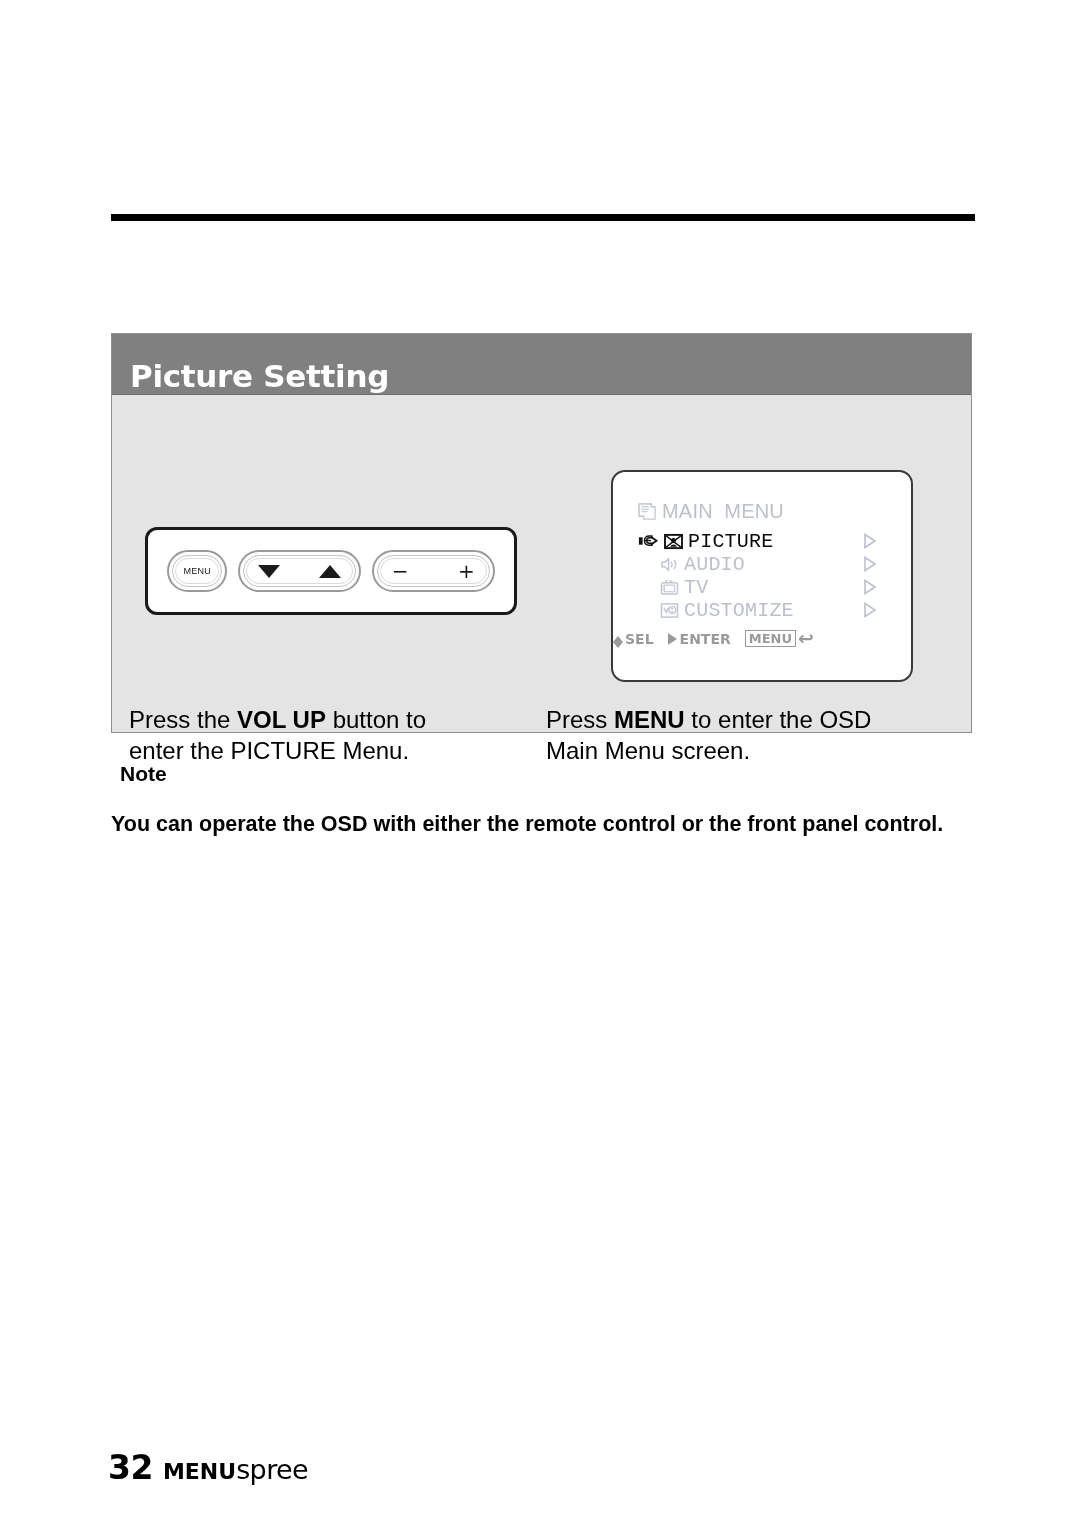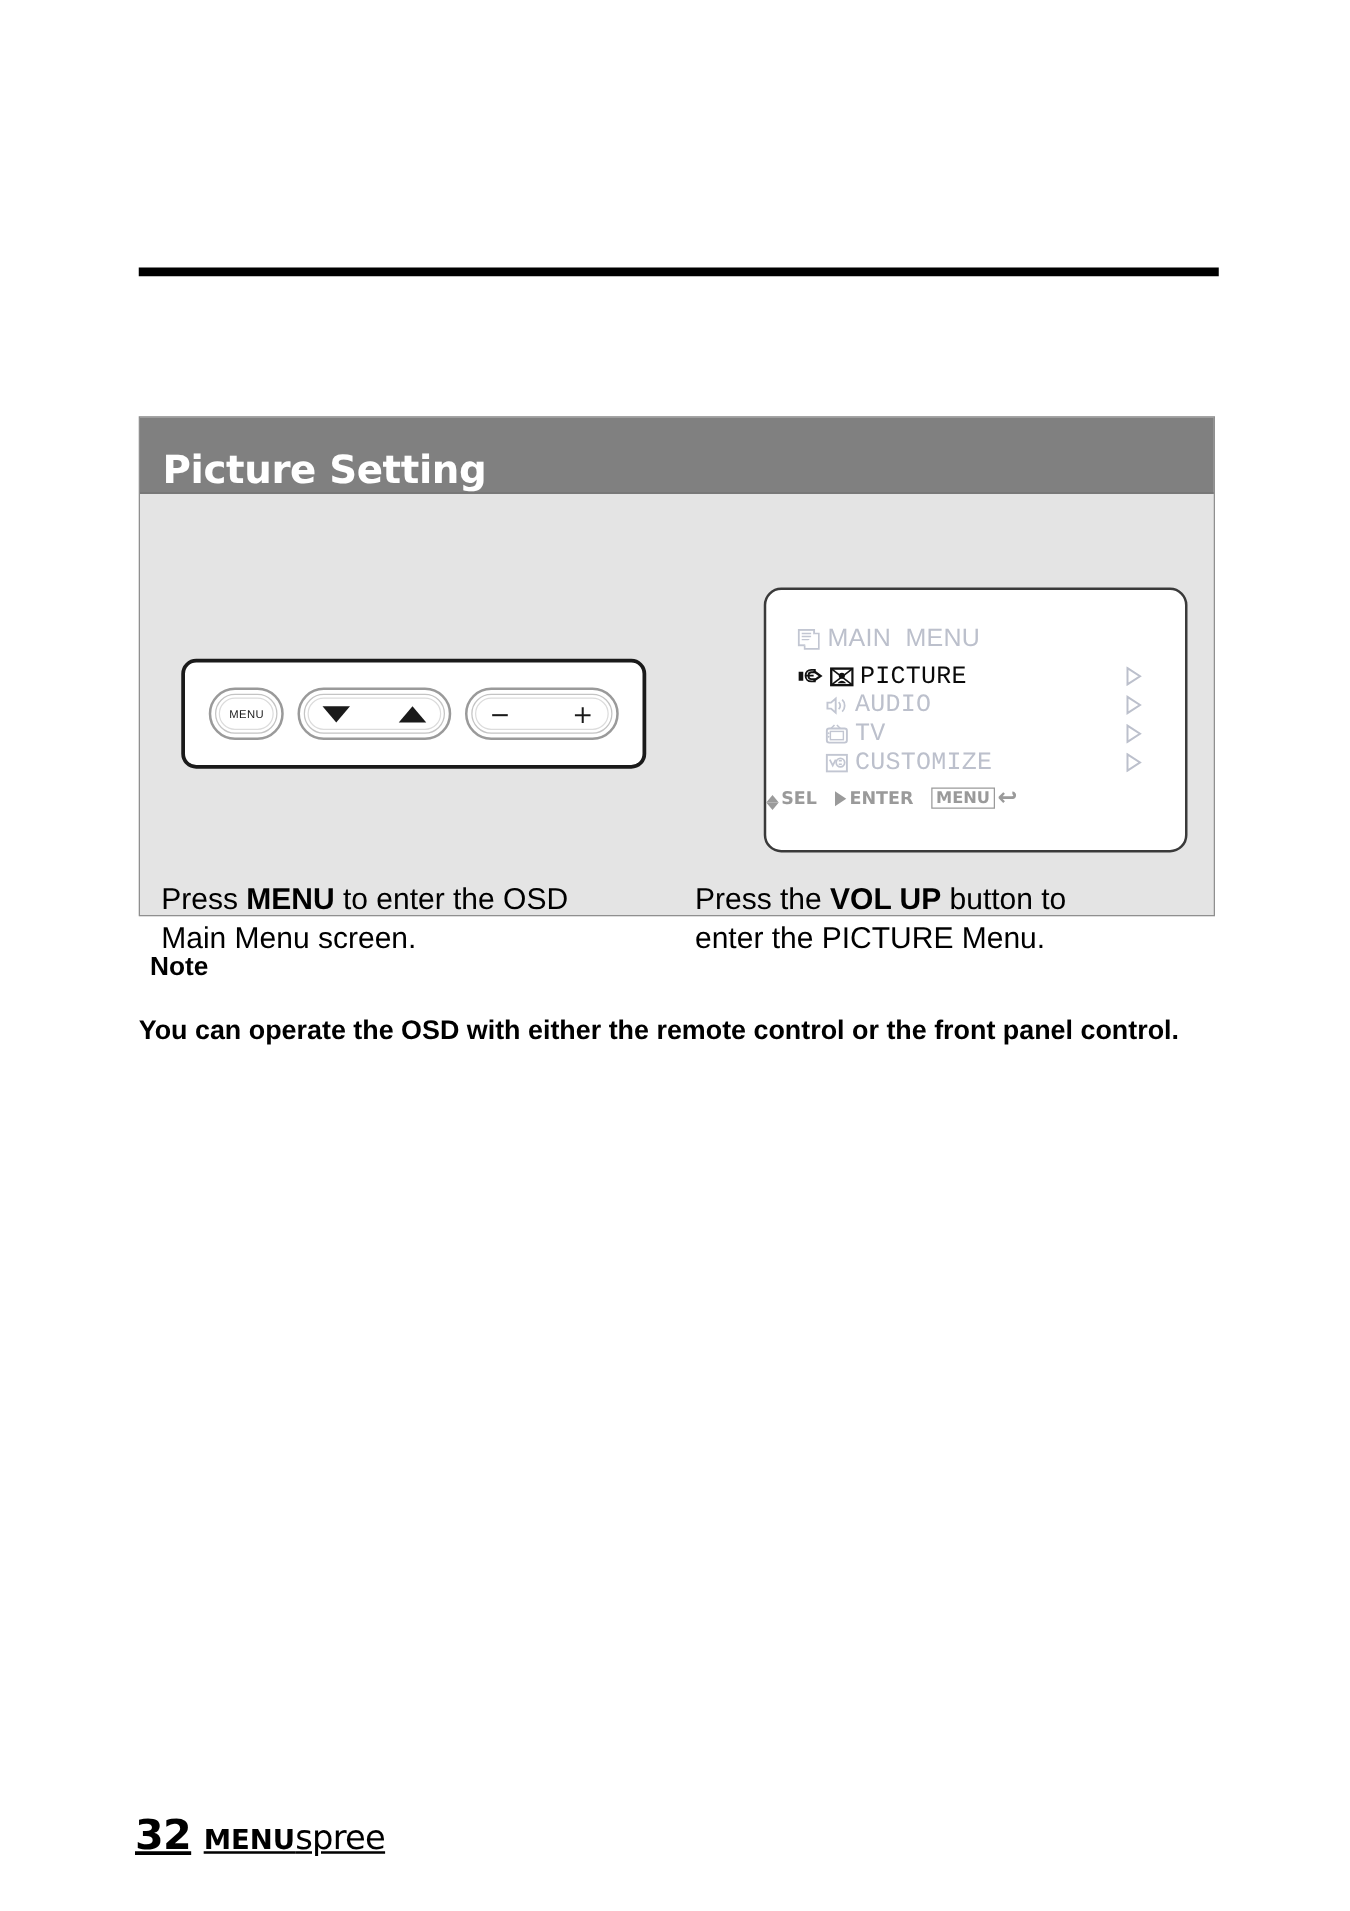--- a/index.html
+++ b/index.html
@@ -142,21 +142,21 @@
     line-height: 1;
     color: #1a1a1a;
     font-family: "DejaVu Sans", sans-serif;
   }
 
   
   .osd {
     position: absolute;
     left: 499px;
     top: 75px;
-    width: 339px;
+    width: 302px;
     height: 212px;
     background: #ffffff;
     border: 2px solid #3a3a3a;
     border-radius: 14px;
     box-sizing: border-box;
     padding: 28px 0 0 0;
     font-family: "Liberation Sans", sans-serif;
   }
   .osd-row {
     display: flex;
@@ -290,21 +290,20 @@
     color: #000;
   }
 
   
   .footer {
     position: absolute;
     left: 108px;
     top: 1448px;
     display: flex;
     align-items: baseline;
-    text-decoration: underline;
   }
   .page-num {
     font-size: 33px;
     font-weight: bold;
     letter-spacing: -0.5px;
     font-family: "DejaVu Sans", sans-serif;
   }
   .brand {
     margin-left: 10px;
     font-size: 27px;
@@ -427,24 +426,24 @@
         </span>
         <span class="osd-foot-item">
           <span class="menu-key">MENU</span>
           <span class="back-arrow">↩</span>
         </span>
       </div>
 
     </div>
 
     <div class="captions">
+      <div class="caption caption-right"><span>Press the </span><b>VOL UP</b><span> button to
+enter the PICTURE Menu.</span></div>
       <div class="caption caption-left"><span>Press </span><b>MENU</b><span> to enter the OSD
 Main Menu screen.</span></div>
-      <div class="caption caption-right"><span>Press the </span><b>VOL UP</b><span> button to
-enter the PICTURE Menu.</span></div>
     </div>
 
   </div>
 </div>
 
 <div class="note-heading">Note</div>
 <div class="note-body">You can operate the OSD with either the remote control or the front panel control.</div>
 
 <div class="footer">
   <span class="page-num">32</span>

